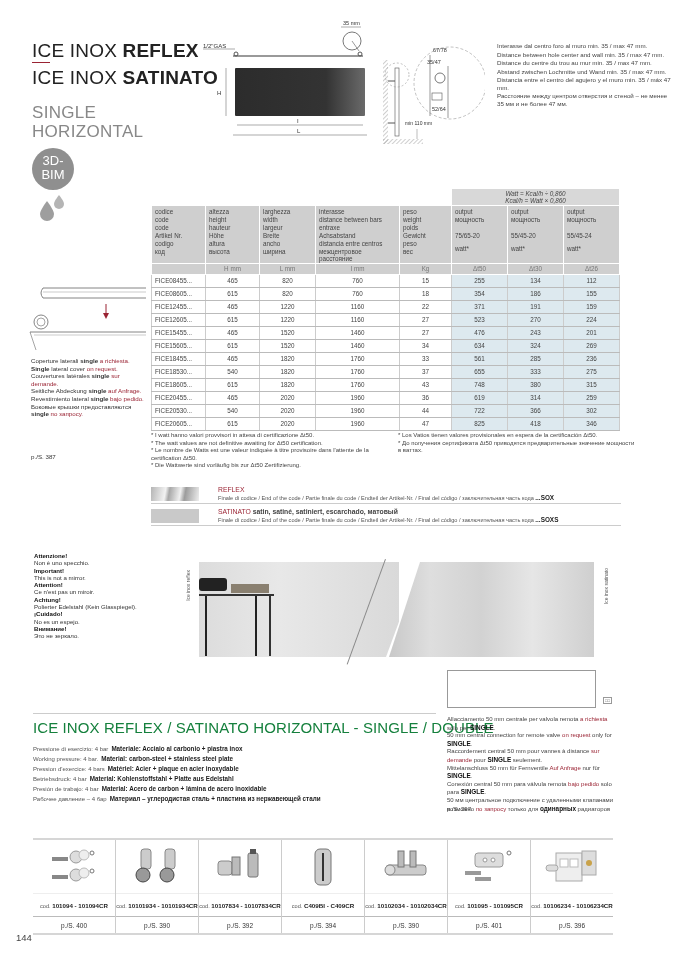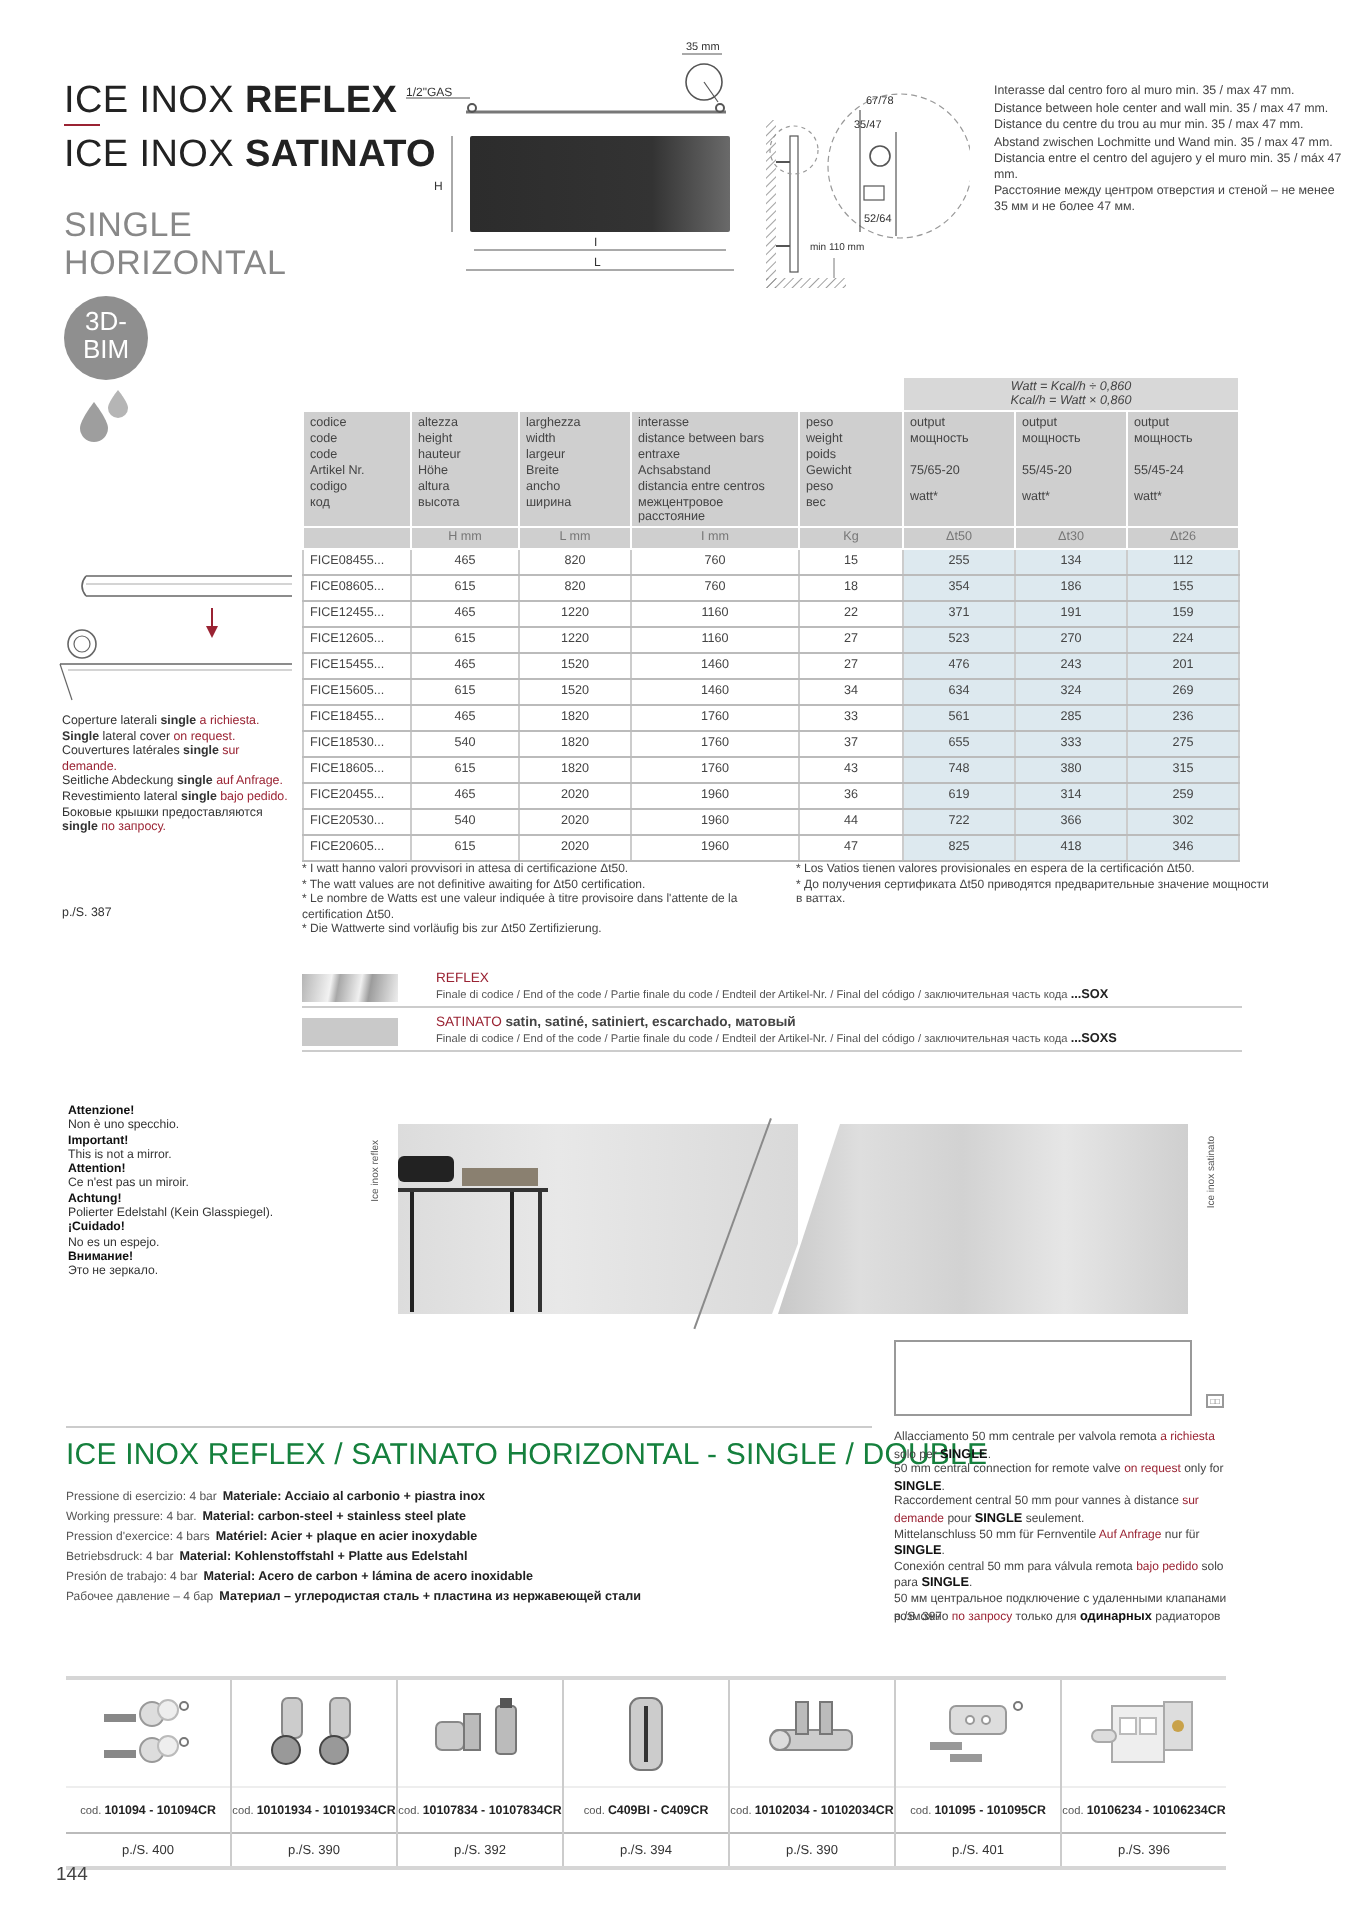--- a/index.html
+++ b/index.html
@@ -78,21 +78,21 @@
 
   
   .accessories { left: 33px; top: 838px; width: 580px; border-top: 2px solid #d6d6d6; border-bottom: 2px solid #d6d6d6; display: flex; }
   .acc-item { flex: 1; border-right: 1px solid #ccc; }
   .acc-item:last-child { border-right: none; }
   .acc-img { height: 53px; display: flex; align-items: center; justify-content: center; }
   .acc-code { height: 23px; font-size: 5.6px; color: #555; text-align: center; line-height: 23px; border-top: 1px solid #eee; white-space: nowrap; }
   .acc-code b { color: #222; font-size: 6.2px; }
   .acc-page { height: 17px; font-size: 6.5px; color: #333; text-align: center; line-height: 17px; border-top: 1px solid #bbb; }
 
-  .page-number { left: 28px; top: 932px; font-size: 9.5px; color: #444; }
+  .page-number { left: 16px; top: 932px; font-size: 9.5px; color: #444; }
 </style>
 </head>
 <body>
 
 <div class="abs title" style="left:32px; top:40px;">
   <span>ICE INOX </span><b>REFLEX</b>
 </div>
 <div class="abs title-underline"></div>
 <div class="abs title" style="left:32px; top:67px;">
   <span>ICE INOX </span><b>SATINATO</b>

